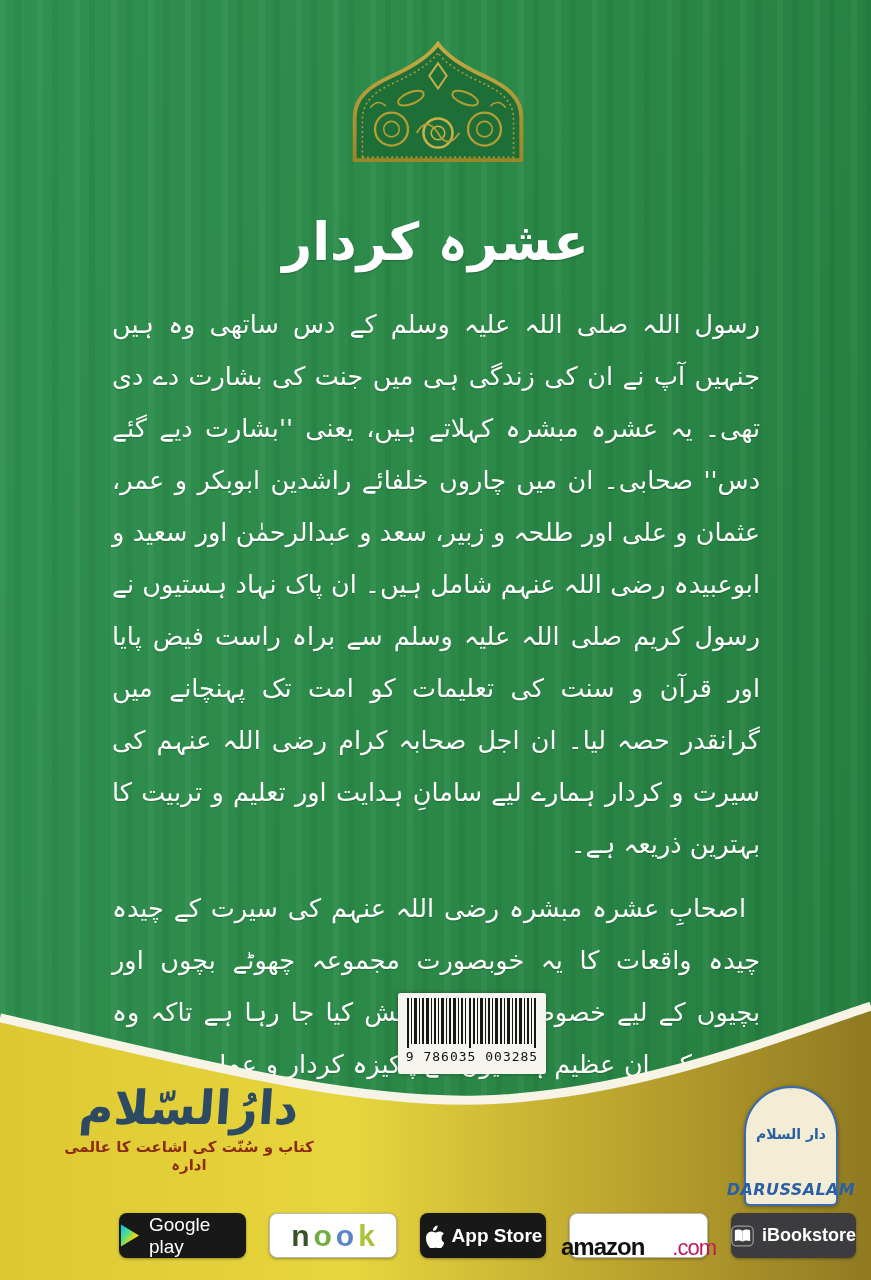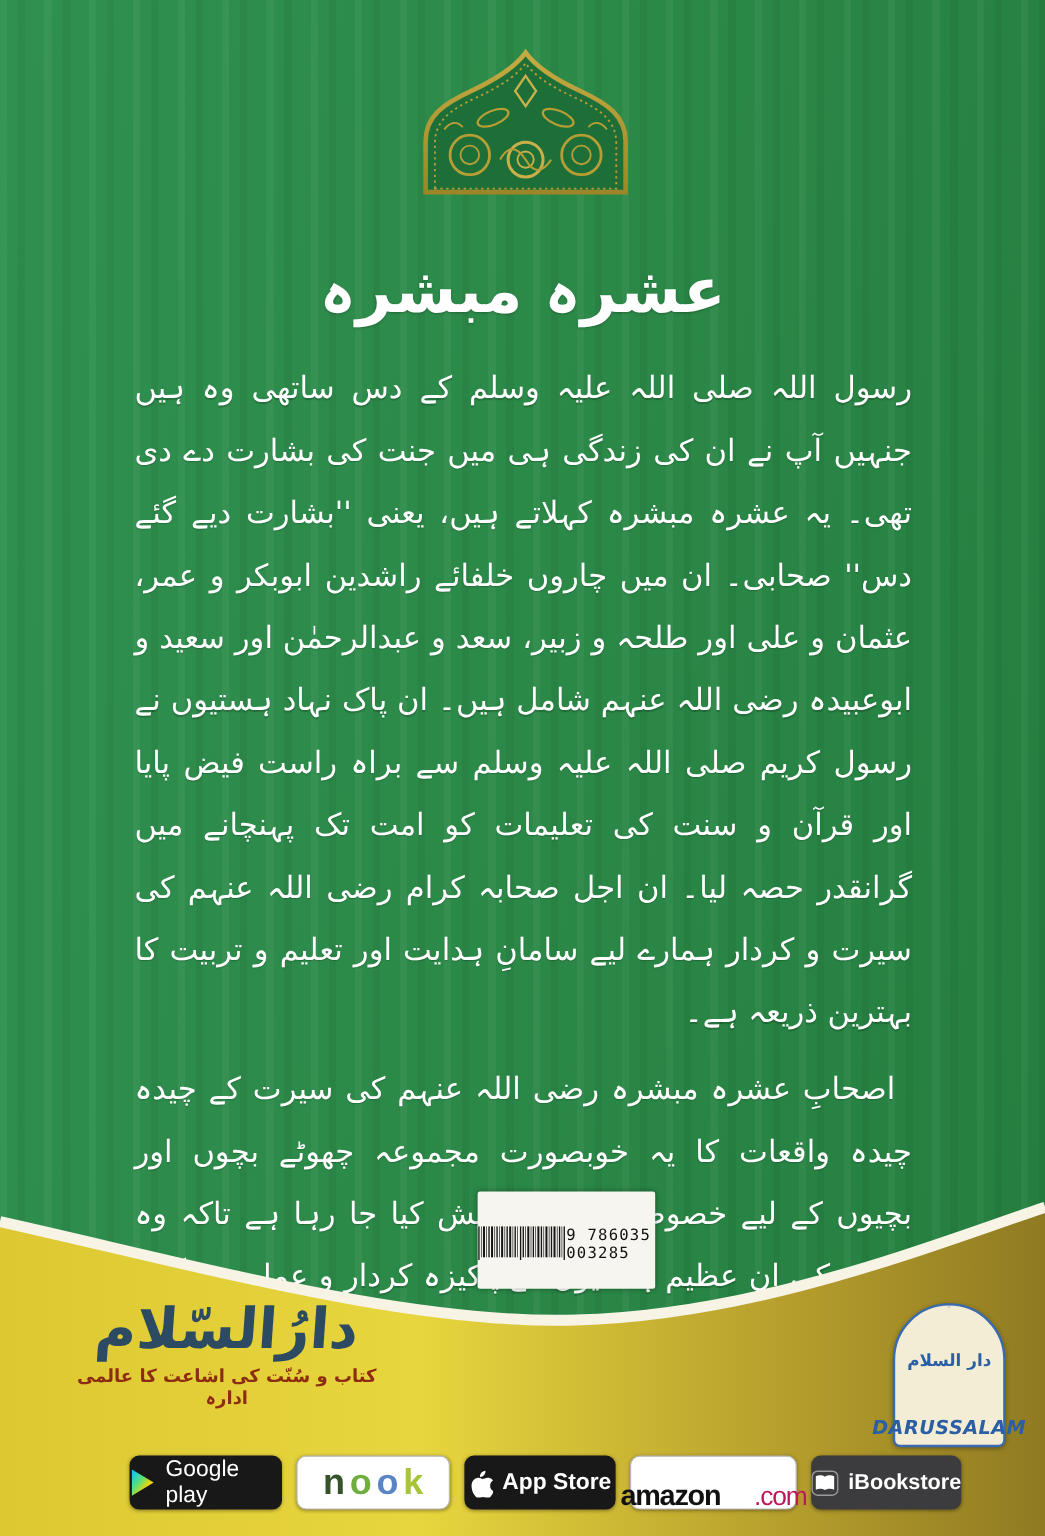--- a/index.html
+++ b/index.html
@@ -27,21 +27,21 @@
     font-size:25.5px;line-height:52px;
     text-shadow:0 1px 1px rgba(0,0,0,.2);
   }
   .body-text p{margin:0;}
   .body-text p + p{margin-top:12px;text-indent:14px;}
 
   
   .barcode-box{
     position:absolute;left:398px;top:993px;width:148px;height:81px;
     background:#f6f5f0;border-radius:2px;box-shadow:0 0 4px rgba(0,0,0,.35);
-    display:flex;flex-direction:row;align-items:center;justify-content:flex-start;
+    display:flex;flex-direction:column;align-items:center;justify-content:flex-start;
     padding-top:5px;box-sizing:border-box;z-index:3;
   }
   .barcode-num{
     font-family:"DejaVu Sans Mono",monospace;font-size:13px;color:#111;
     letter-spacing:1px;margin-top:1px;
   }
   
   .swoosh{position:absolute;left:0;top:988px;width:871px;height:292px;z-index:1;}
   .footer-item{z-index:4;}
   .pub-logo{
@@ -62,21 +62,21 @@
     position:absolute;left:744px;top:1086px;width:94px;height:120px;z-index:4;
     background:#f4edd5;border:2px solid #3a6ab0;border-radius:47px 47px 6px 6px;
     box-sizing:border-box;display:flex;flex-direction:column;align-items:center;
     justify-content:flex-end;padding-bottom:5px;box-shadow:0 1px 4px rgba(0,0,0,.35);gap:37px;
   }
   .brand-badge .ar{font-size:14px;font-weight:bold;color:#2a5fa5;direction:rtl;line-height:1;}
   .brand-badge .en{font-size:16px;font-weight:bold;color:#2a5fa5;letter-spacing:.4px;margin-top:2px;font-style:italic;}
 
   
   .badges{
-    position:absolute;left:108px;top:1213px;height:45px;display:flex;gap:12px;z-index:4;
+    position:absolute;left:119px;top:1213px;height:45px;display:flex;gap:23px;z-index:4;
     font-family:"Liberation Sans",sans-serif;
   }
   .badge{
     height:45px;border-radius:8px;display:flex;align-items:center;justify-content:center;
     gap:8px;box-sizing:border-box;box-shadow:0 1px 3px rgba(0,0,0,.35);
   }
   .badge.dark{background:#181818;color:#fff;}
   .badge.light{background:#ffffff;border:1px solid #b9b9b9;}
   .b-gplay{width:127px;font-size:19px;color:#fff;}
   .b-nook{width:128px;}
@@ -108,21 +108,21 @@
     <circle cx="148" cy="92" r="8" fill="none" stroke="#b79d35" stroke-width="1.6"></circle>
     <circle cx="100" cy="96" r="15" fill="none" stroke="#c9b04a" stroke-width="2.6"></circle>
     <circle cx="100" cy="96" r="7" fill="none" stroke="#c9b04a" stroke-width="1.6"></circle>
     <path d="M100,24 l9,13 l-9,13 l-9,-13 z" fill="none" stroke="#c9b04a" stroke-width="2"></path>
     <ellipse cx="72" cy="60" rx="14" ry="6" transform="rotate(-22 72 60)" fill="none" stroke="#b79d35" stroke-width="2"></ellipse>
     <ellipse cx="128" cy="60" rx="14" ry="6" transform="rotate(22 128 60)" fill="none" stroke="#b79d35" stroke-width="2"></ellipse>
     <path d="M78,96 q10,-18 22,0 q10,18 22,0" fill="none" stroke="#b79d35" stroke-width="1.8"></path>
     <path d="M30,70 q8,-10 16,-2 M170,70 q-8,-10 -16,-2" fill="none" stroke="#b79d35" stroke-width="1.6"></path>
   </svg>
 
-  <div class="title">عشرہ مبشرہ</div>
+  <div class="title">عشرہ کردار</div>
 
   <div class="body-text">
     <p>رسول اللہ صلی اللہ علیہ وسلم کے دس ساتھی وہ ہیں جنہیں آپ نے ان کی زندگی ہی میں جنت کی بشارت دے دی تھی۔ یہ عشرہ مبشرہ کہلاتے ہیں، یعنی ''بشارت دیے گئے دس'' صحابی۔ ان میں چاروں خلفائے راشدین ابوبکر و عمر، عثمان و علی اور طلحہ و زبیر، سعد و عبدالرحمٰن اور سعید و ابوعبیدہ رضی اللہ عنہم شامل ہیں۔ ان پاک نہاد ہستیوں نے رسول کریم صلی اللہ علیہ وسلم سے براہ راست فیض پایا اور قرآن و سنت کی تعلیمات کو امت تک پہنچانے میں گرانقدر حصہ لیا۔ ان اجل صحابہ کرام رضی اللہ عنہم کی سیرت و کردار ہمارے لیے سامانِ ہدایت اور تعلیم و تربیت کا بہترین ذریعہ ہے۔</p>
     <p>اصحابِ عشرہ مبشرہ رضی اللہ عنہم کی سیرت کے چیدہ چیدہ واقعات کا یہ خوبصورت مجموعہ چھوٹے بچوں اور بچیوں کے لیے خصوصی طور پر پیش کیا جا رہا ہے تاکہ وہ اسلام کی ان عظیم ہستیوں کے پاکیزہ کردار و عمل سے آگاہ ہو سکیں اور اس کی روشنی میں ان کی زندگی حسنِ تربیت سے آراستہ ہو سکے۔ بچوں کے علاوہ بڑے بھی اس سے فائدہ اٹھا سکتے ہیں کیونکہ صحابہ کرام رضی اللہ عنہم کی باتیں ہر مسلمان کے لیے نورِ بصیرت اور واجب التعمیل ہیں۔ ان پاکباز ہستیوں کی سیرت اور سوانح حیات سے اپنی اور اپنے بچوں کی زندگی روشن کر کے دنیا و آخرت میں کامیابی پائیے۔</p>
   </div>
 
   <svg class="swoosh" viewBox="0 0 871 292" preserveAspectRatio="none">
     <defs>
       <linearGradient id="bandg" x1="0" y1="0" x2="1" y2="0">
         <stop offset="0" stop-color="#ddc832"></stop>

